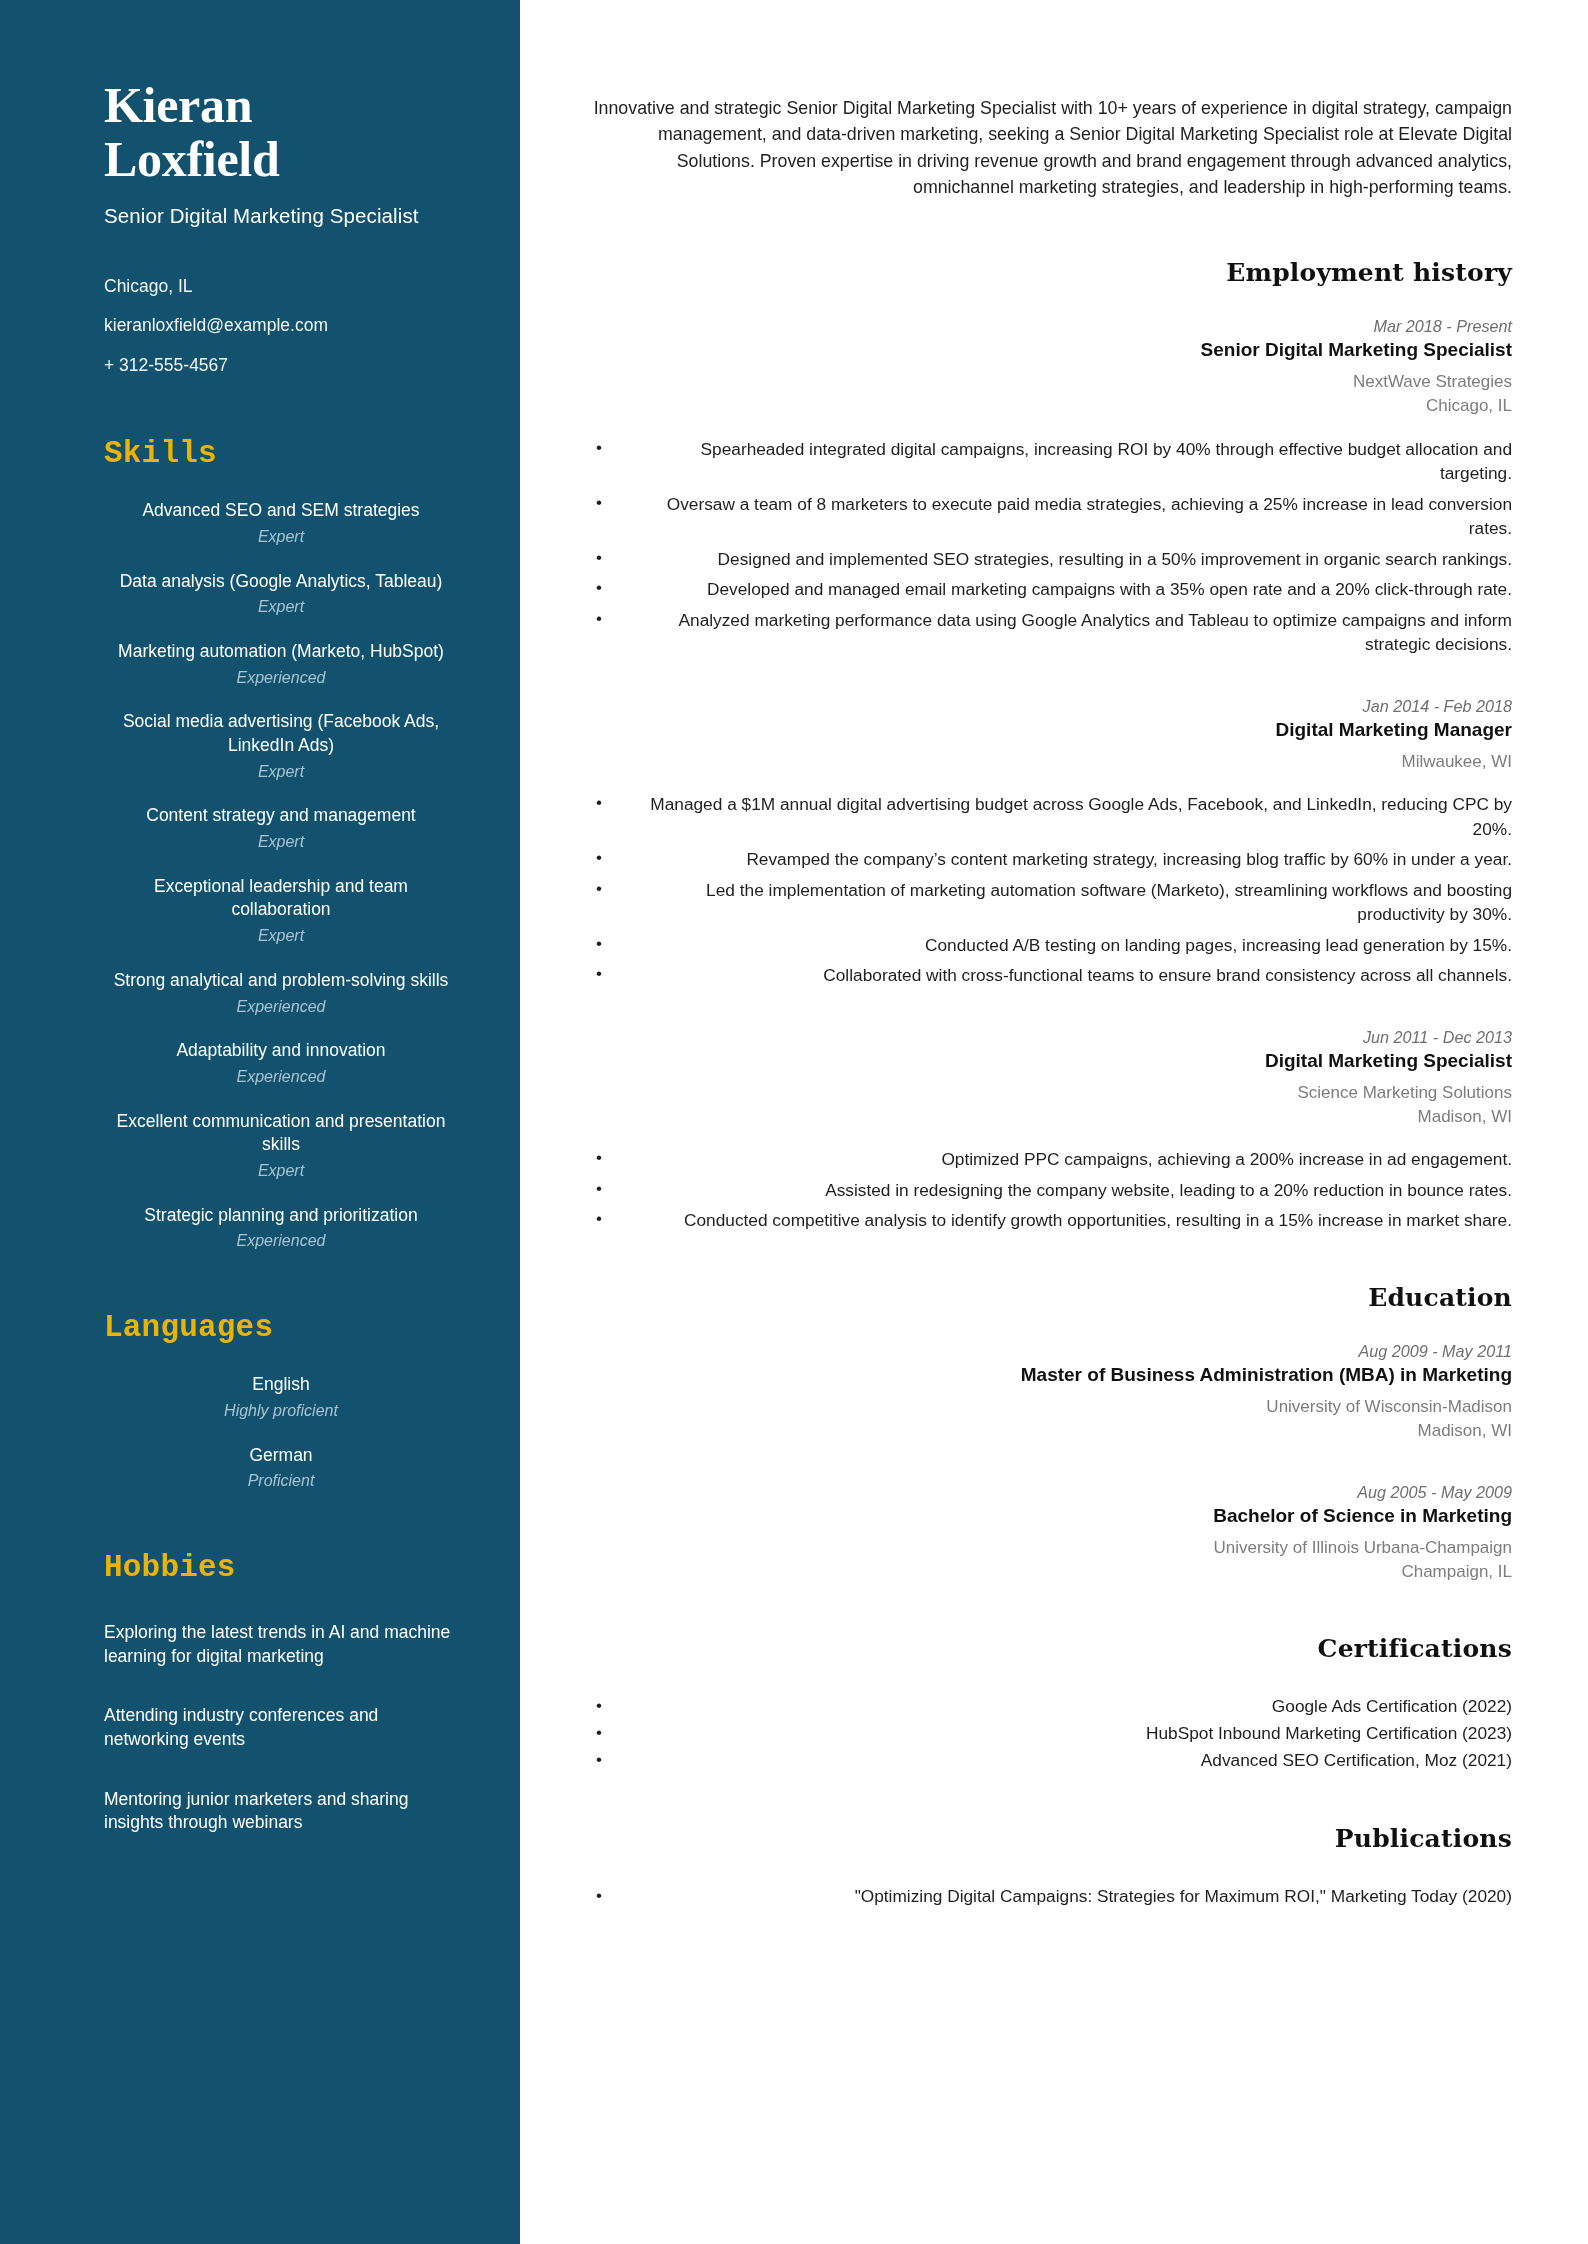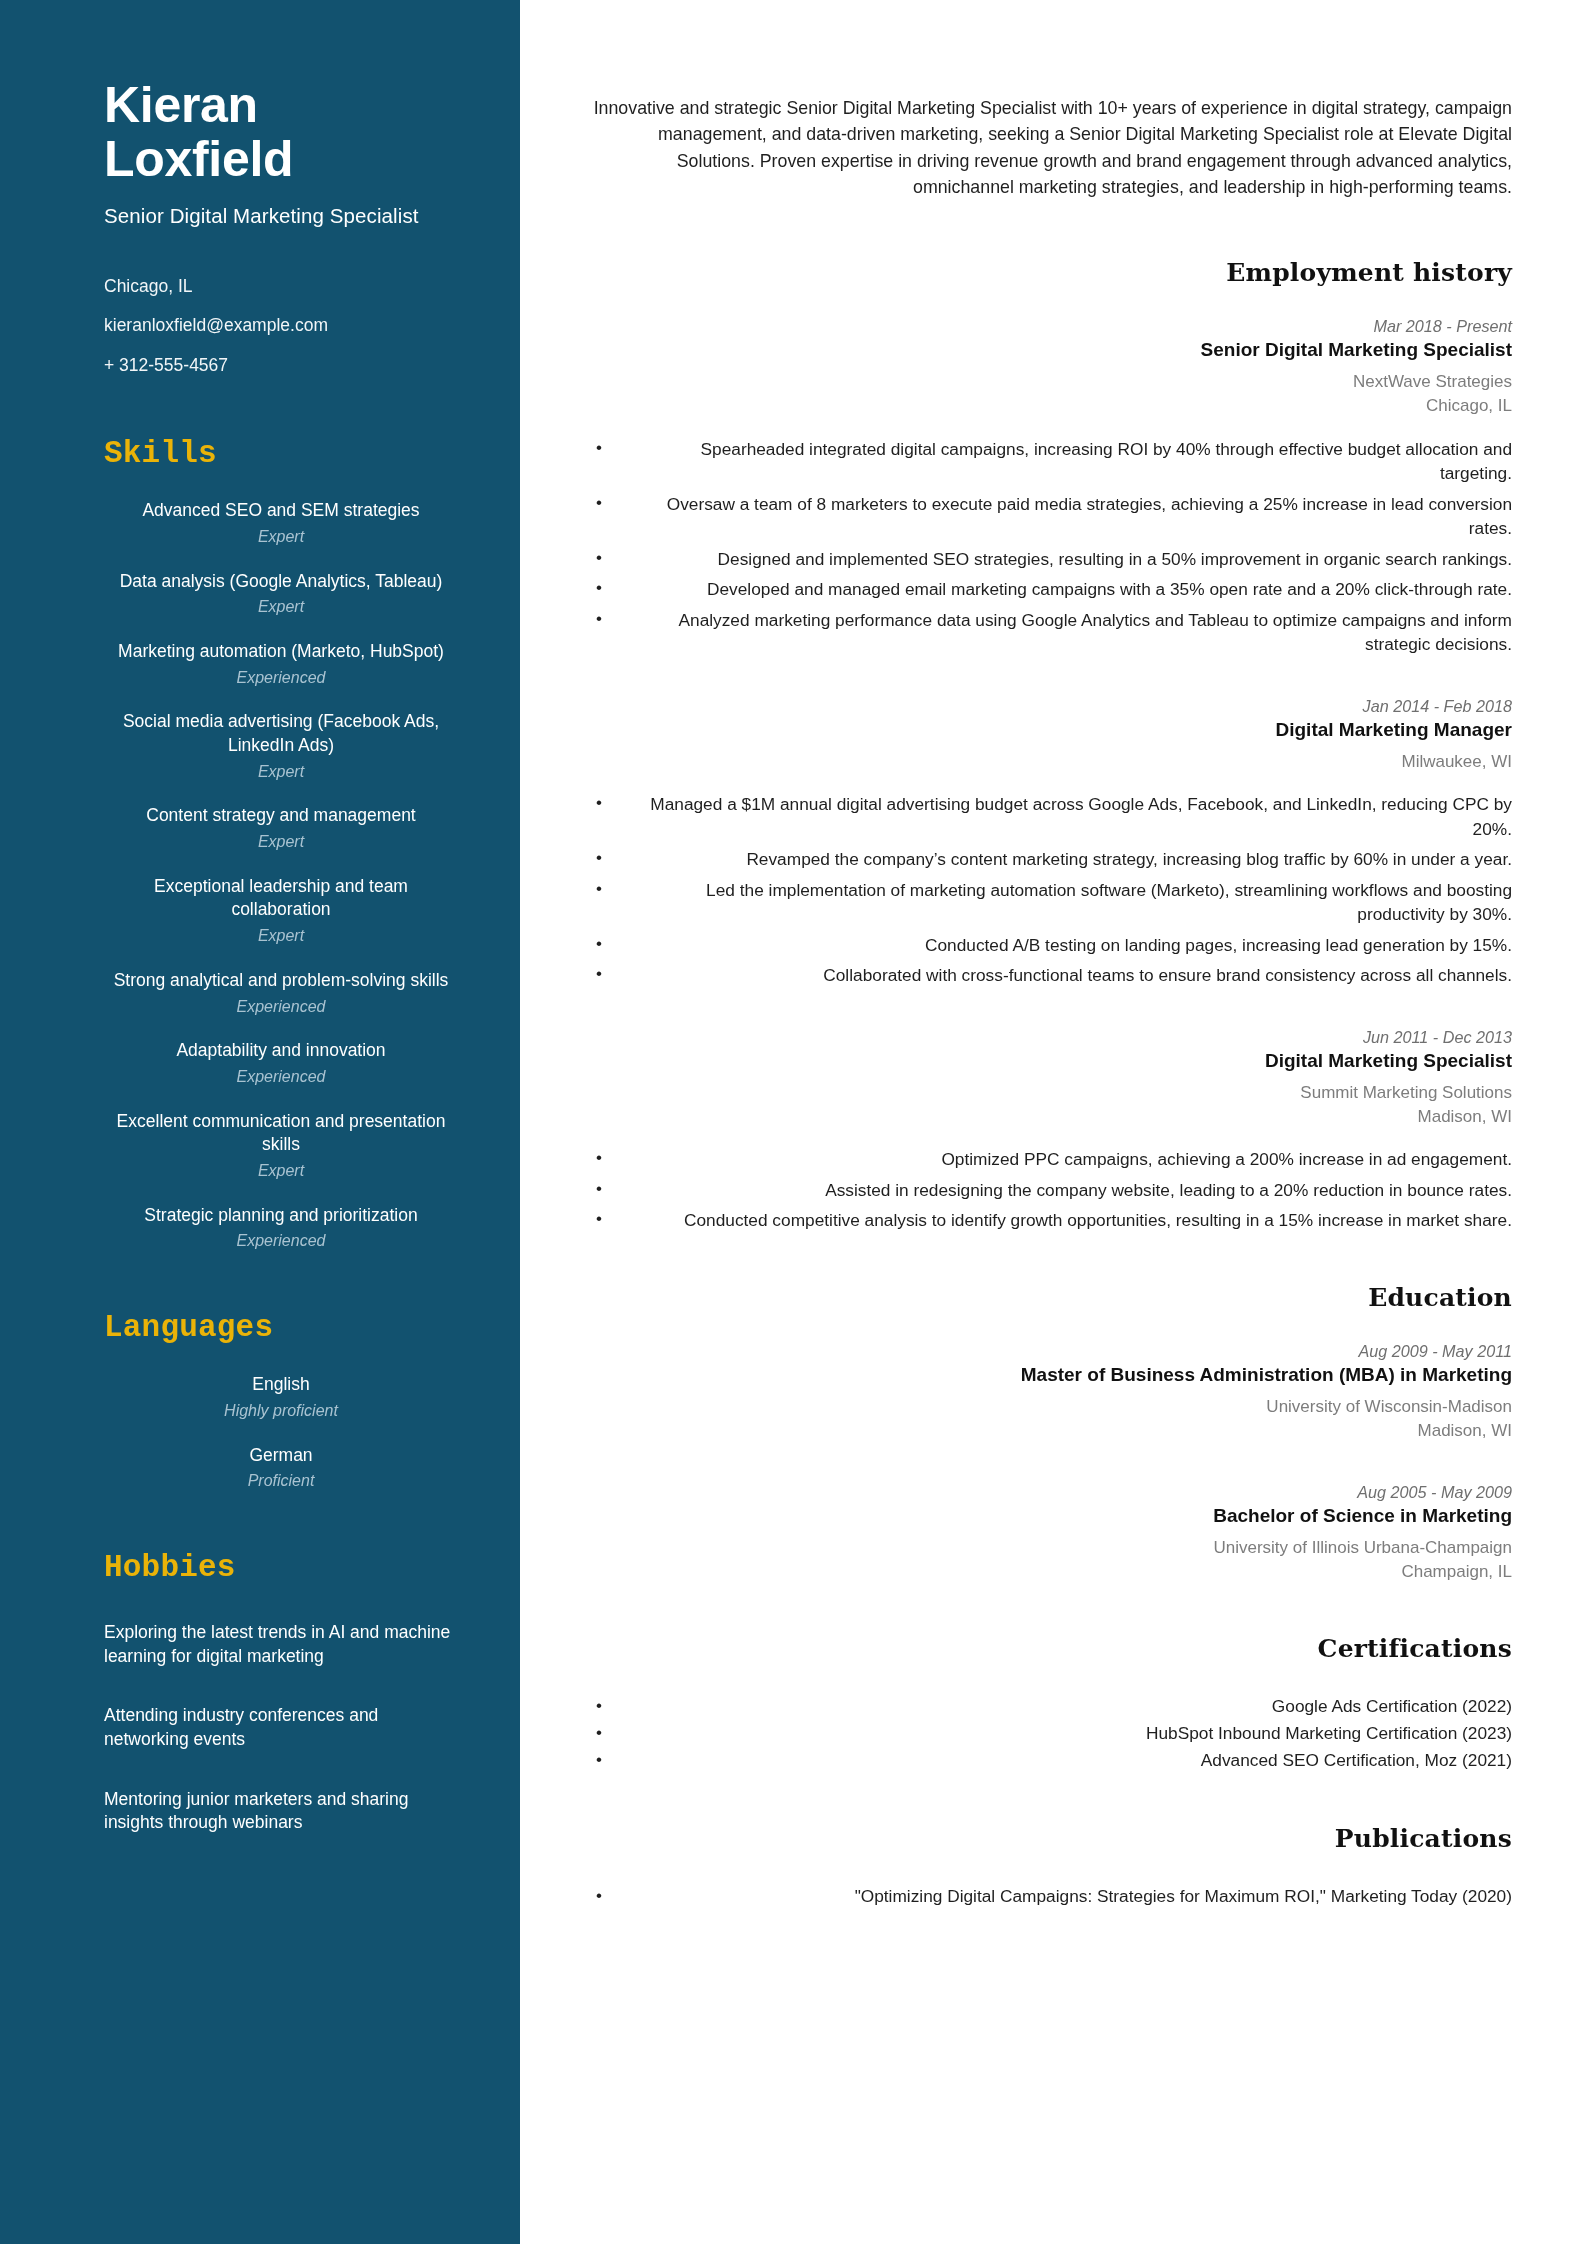--- a/index.html
+++ b/index.html
@@ -19,21 +19,21 @@
 
   
   .sidebar {
     width: 520px;
     flex: 0 0 520px;
     background: #12526f;
     color: #ffffff;
     padding: 78px 62px 0 104px;
   }
   .name {
-    font-family: Liberation Sans, sans-serif;
+    font-family: Liberation Serif, serif;
     font-weight: 700;
     font-size: 50px;
     line-height: 1.08;
     letter-spacing: -0.3px;
     color: #ffffff;
     margin-bottom: 18px;
   }
   .name .line { display: block; }
   .job-title {
     font-size: 20.5px;
@@ -271,21 +271,21 @@
           <li>Revamped the company’s content marketing strategy, increasing blog traffic by 60% in under a year.</li>
           <li>Led the implementation of marketing automation software (Marketo), streamlining workflows and boosting productivity by 30%.</li>
           <li>Conducted A/B testing on landing pages, increasing lead generation by 15%.</li>
           <li>Collaborated with cross-functional teams to ensure brand consistency across all channels.</li>
         </ul>
       </div>
 
       <div class="entry">
         <div class="entry-date">Jun 2011 - Dec 2013</div>
         <div class="entry-title">Digital Marketing Specialist</div>
-        <div class="entry-org">Summit Marketing Solutions</div>
+        <div class="entry-org">Science Marketing Solutions</div>
         <div class="entry-loc">Madison, WI</div>
         <ul class="bullets">
           <li>Optimized PPC campaigns, achieving a 200% increase in ad engagement.</li>
           <li>Assisted in redesigning the company website, leading to a 20% reduction in bounce rates.</li>
           <li>Conducted competitive analysis to identify growth opportunities, resulting in a 15% increase in market share.</li>
         </ul>
       </div>
     </section>
 
     <section class="section">

